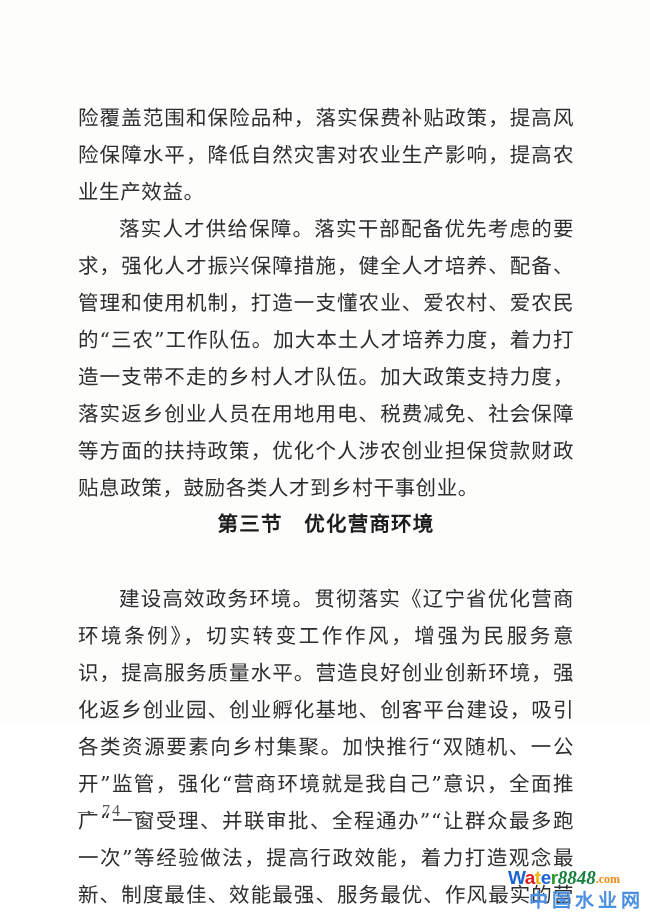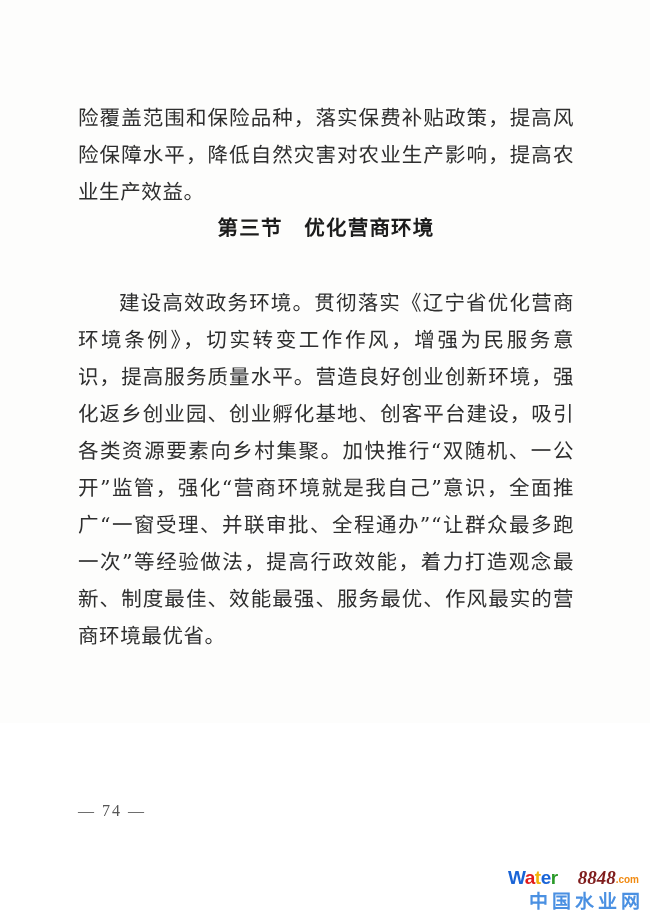--- a/index.html
+++ b/index.html
@@ -100,23 +100,23 @@
     white-space: nowrap;
   }
   .wm-line1 .n8848 {
     font-family: "Liberation Serif", "DejaVu Serif", serif;
     font-style: italic;
     font-weight: bold;
     font-size: 19px;
     letter-spacing: 0px;
   }
   .wm-line1 .dotcom {
-    font-family: Liberation Sans, sans-serif;
+    font-family: Liberation Serif, serif;
     font-weight: bold;
-    font-size: 10px;
+    font-size: 12px;
     letter-spacing: 0px;
     vertical-align: 1px;
   }
   .wm-line2 {
     font-family: "Liberation Sans", "DejaVu Sans", sans-serif;
     font-weight: bold;
     font-size: 19px;
     line-height: 24px;
     letter-spacing: 4px;
     text-align: right;
@@ -126,31 +126,32 @@
 </style>
 </head>
 <body>
 
 <div class="page">
 
   <div class="text-column">
 
     <p class="para">险覆盖范围和保险品种，落实保费补贴政策，提高风险保障水平，降低自然灾害对农业生产影响，提高农业生产效益。</p>
 
+    <p class="para indent">落实人才供给保障。落实干部配备优先考虑的要求，强化人才振兴保障措施，健全人才培养、配备、管理和使用机制，打造一支懂农业、爱农村、爱农民的“三农”工作队伍。加大本土人才培养力度，着力打造一支带不走的乡村人才队伍。加大政策支持力度，落实返乡创业人员在用地用电、税费减免、社会保障等方面的扶持政策，优化个人涉农创业担保贷款财政贴息政策，鼓励各类人才到乡村干事创业。</p>
 
     <div class="section-heading">
       <span class="section-heading-inner">第三节　优化营商环境</span>
     </div>
 
     <p class="para indent">建设高效政务环境。贯彻落实《辽宁省优化营商环境条例》，切实转变工作作风，增强为民服务意识，提高服务质量水平。营造良好创业创新环境，强化返乡创业园、创业孵化基地、创客平台建设，吸引各类资源要素向乡村集聚。加快推行“双随机、一公开”监管，强化“营商环境就是我自己”意识，全面推广“一窗受理、并联审批、全程通办”“让群众最多跑一次”等经验做法，提高行政效能，着力打造观念最新、制度最佳、效能最强、服务最优、作风最实的营商环境最优省。</p>
 
   </div>
 
   <div class="page-number">— 74 —</div>
 
   <div class="watermark">
     <div class="wm-line1">
-      <span style="color: rgb(26, 100, 214);">W</span><span style="color: rgb(224, 27, 27);">a</span><span style="color: rgb(242, 179, 9);">t</span><span style="color: rgb(26, 100, 214);">e</span><span style="color: rgb(42, 154, 40);">r</span><span class="n8848" style="color: #7f1d1d; margin-left: 20px;">8848</span><span class="dotcom" style="color: rgb(240, 138, 18);">.com</span>
+      <span style="color: rgb(26, 100, 214);">W</span><span style="color: rgb(224, 27, 27);">a</span><span style="color: rgb(242, 179, 9);">t</span><span style="color: rgb(26, 100, 214);">e</span><span style="color: rgb(42, 154, 40);">r</span><span class="n8848" style="color: #15803d;">8848</span><span class="dotcom" style="color: rgb(240, 138, 18);">.com</span>
     </div>
     <div class="wm-line2" style="color: rgb(74, 144, 226);">中国水业网</div>
   </div>
 
 </div>
 
 </body></html>

